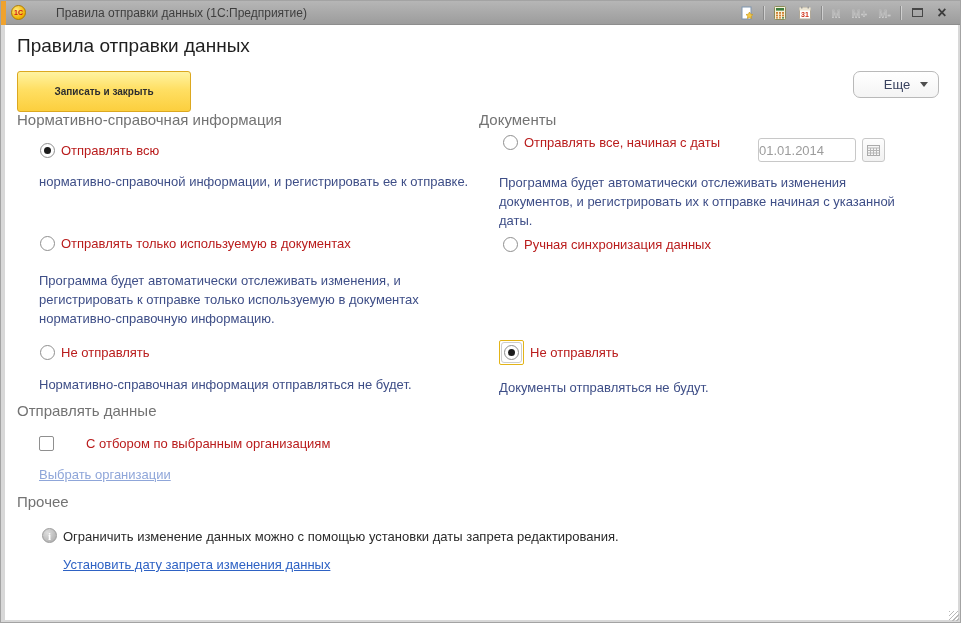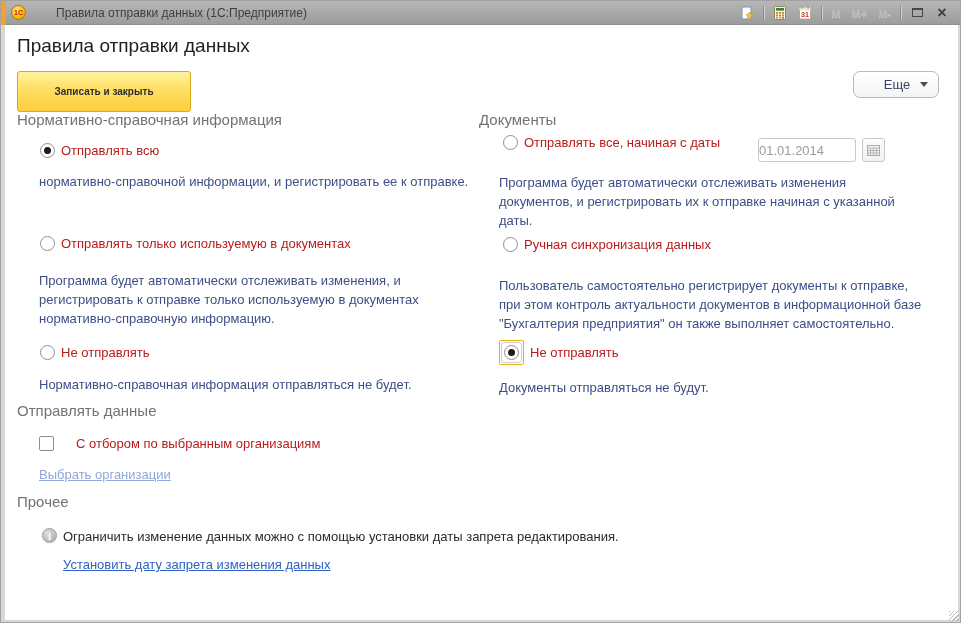--- a/index.html
+++ b/index.html
@@ -48,21 +48,21 @@
   .sec-h { font-size:15px; color:#737373; white-space:nowrap; }
   .radio-row { display:flex; align-items:center; gap:6px; cursor:pointer; }
   .radio {
     width:15px; height:15px; border:1px solid #8f8f8f; border-radius:50%;
     background:#fff; display:flex; align-items:center; justify-content:center; flex:0 0 auto;
   }
   .radio.sel::after { content:""; width:7px; height:7px; border-radius:50%; background:#1c1c1c; }
   .rlabel { font-size:13px; color:#b91c1c; white-space:nowrap; }
   .desc { font-size:13px; line-height:19px; color:#3e4e87; }
   .checkbox { width:15px; height:15px; border:1px solid #8f8f8f; border-radius:2px; background:#fff; flex:0 0 auto; }
-  .cb-row { display:flex; align-items:flex-start; gap:22px; cursor:pointer; }
+  .cb-row { display:flex; align-items:flex-start; gap:32px; cursor:pointer; }
   .link { font-size:13px; color:#2e62c4; text-decoration:underline; white-space:nowrap; cursor:pointer; }
   .link.dim { color:#8fa6d9; }
   .info-icon {
     width:15px; height:15px; border-radius:50%;
     background:radial-gradient(circle at 35% 30%, #dedede, #a9a9a9);
     border:1px solid #9a9a9a; color:#ffffff; font-family:"Liberation Serif", serif;
     font-size:11px; font-weight:bold; display:flex; align-items:center; justify-content:center;
   }
   .info-text { font-size:13px; color:#2a2a2a; white-space:nowrap; }
   .date-input {
@@ -209,25 +209,20 @@
     <div class="abs desc" style="left:494px; top:148px;">
       <div>Программа будет автоматически отслеживать изменения</div>
       <div>документов, и регистрировать их к отправке начиная с указанной</div>
       <div>даты.</div>
     </div>
 
     <div class="abs radio-row" style="left:498px; top:212px;">
       <span class="radio"></span>
       <span class="rlabel">Ручная синхронизация данных</span>
     </div>
-    <div class="abs desc" style="left:494px; top:251px;">
-      <div>Пользователь самостоятельно регистрирует документы к отправке,</div>
-      <div>при этом контроль актуальности документов в информационной базе</div>
-      <div>"Бухгалтерия предприятия" он также выполняет самостоятельно.</div>
-    </div>
 
     <div class="abs radio-row" style="left:494px; top:315px;">
       <span class="focus-outer">
         <span class="focus-inner">
           <span class="radio sel"></span>
         </span>
       </span>
       <span class="rlabel">Не отправлять</span>
     </div>
     <div class="abs desc" style="left:494px; top:353px;">

